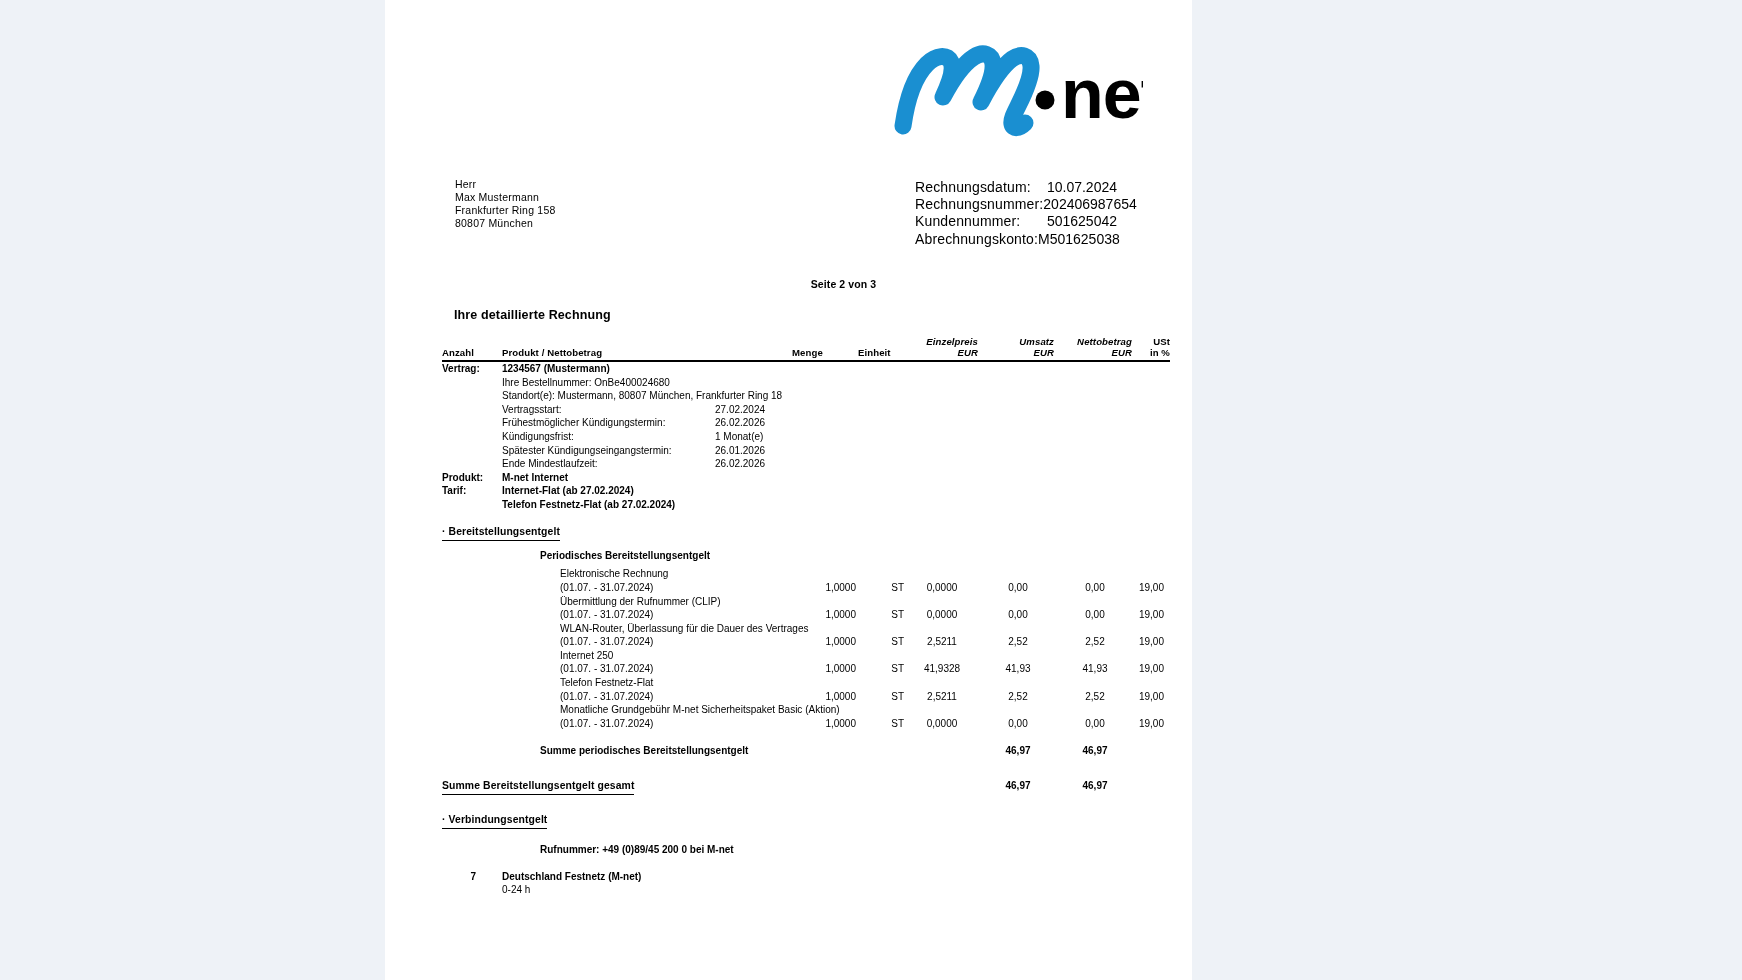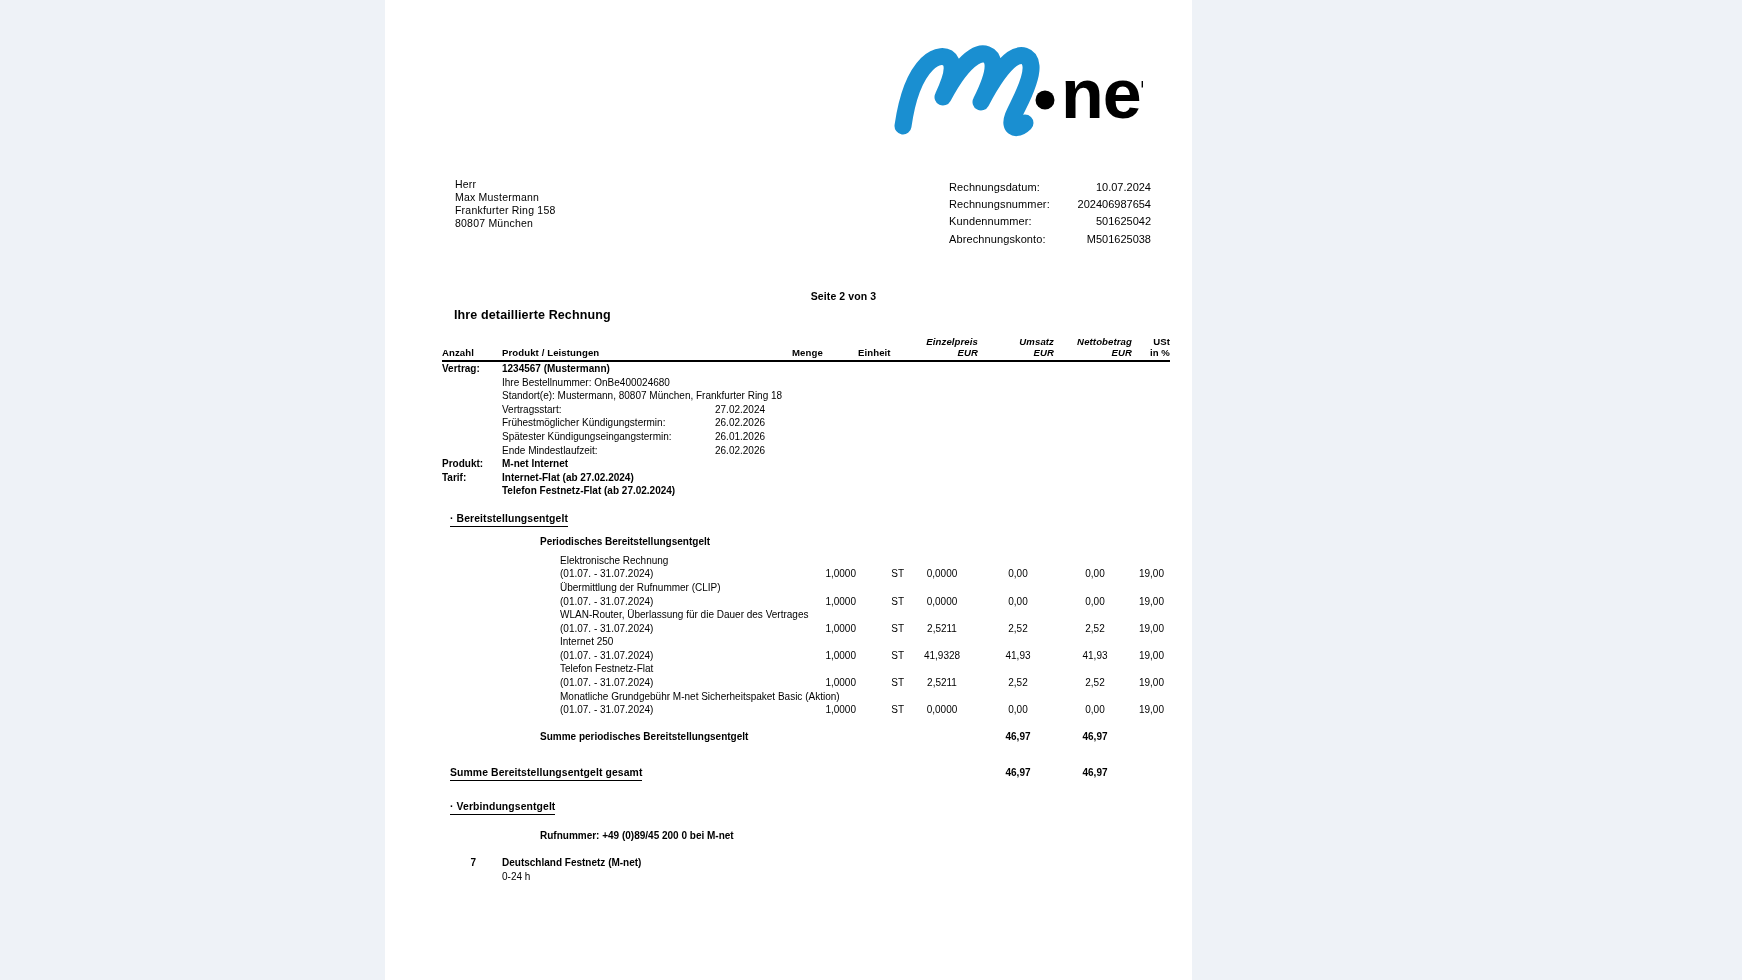--- a/index.html
+++ b/index.html
@@ -51,45 +51,44 @@
     color: #000;
     letter-spacing: 0.02em;
   }
   .address-line { white-space: nowrap; }
 
   
   .meta-block {
     position: absolute;
     left: 530px;
     top: 179px;
-    font-size: 11px;
+    font-size: 14px;
     line-height: 17.2px;
     color: #000;
-    margin-left: 34px;
   }
   .meta-row {
     display: flex;
     width: 202px;
   }
   .meta-label {
     flex: 0 0 118px;
     white-space: nowrap;
     letter-spacing: 0.01em;
   }
   .meta-value {
     flex: 1 1 auto;
     text-align: right;
     white-space: nowrap;
   }
 
   
   .page-number {
     position: absolute;
     left: 0;
-    top: 290px;
+    top: 278px;
     width: 807px;
     text-align: center;
     font-size: 10.5px;
     font-weight: bold;
     color: #000;
     letter-spacing: 0.01em;
   }
   .page-number span { margin-left: 110px; }
 
   
@@ -174,21 +173,20 @@
   .spacer-xs td  { height: 5px;  line-height: 5px;  font-size: 1px; }
 
   
   .sect-underline {
     display: inline-block;
     border-bottom: 1.2px solid #000;
     padding-bottom: 1px;
     font-weight: bold;
     font-size: 10.4px;
     letter-spacing: 0.01em;
-    margin-left: 8px;
   }
   .sect-dot { font-weight: bold; }
   .indent-2 { padding-left: 38px; }
   .indent-3 { padding-left: 58px; }
 
   .nowrap { white-space: nowrap; }
 
   
   td.overflow-desc {
     white-space: nowrap;
@@ -258,21 +256,21 @@
             <col class="c-einheit">
           <col class="c-einzel">
             <col class="c-umsatz">
             <col class="c-netto">
             <col class="c-ust">
         </colgroup>
 
         <thead>
           <tr class="header-row">
             <th class="left">Anzahl</th>
-            <th class="left">Produkt / Leistungen</th>
+            <th class="left">Produkt / Nettobetrag</th>
             <th class="hdr-menge">Menge</th>
             <th class="hdr-einheit">Einheit</th>
             <th class="hdr-einzel">
               <div>Einzelpreis</div>
               <div>EUR</div>
             </th>
             <th class="hdr-umsatz">
               <div>Umsatz</div>
               <div>EUR</div>
             </th>
@@ -317,20 +315,29 @@
               <span class="kv">
                 <span class="kv-k">Frühestmöglicher Kündigungstermin:</span>
                 <span class="kv-v">26.02.2026</span>
               </span>
             </td>
           </tr>
           <tr>
             <td></td>
             <td class="overflow-desc" colspan="7">
               <span class="kv">
+                <span class="kv-k">Kündigungsfrist:</span>
+                <span class="kv-v">1 Monat(e)</span>
+              </span>
+            </td>
+          </tr>
+          <tr>
+            <td></td>
+            <td class="overflow-desc" colspan="7">
+              <span class="kv">
                 <span class="kv-k">Spätester Kündigungseingangstermin:</span>
                 <span class="kv-v">26.01.2026</span>
               </span>
             </td>
           </tr>
           <tr>
             <td></td>
             <td class="overflow-desc" colspan="7">
               <span class="kv">
                 <span class="kv-k">Ende Mindestlaufzeit:</span>

